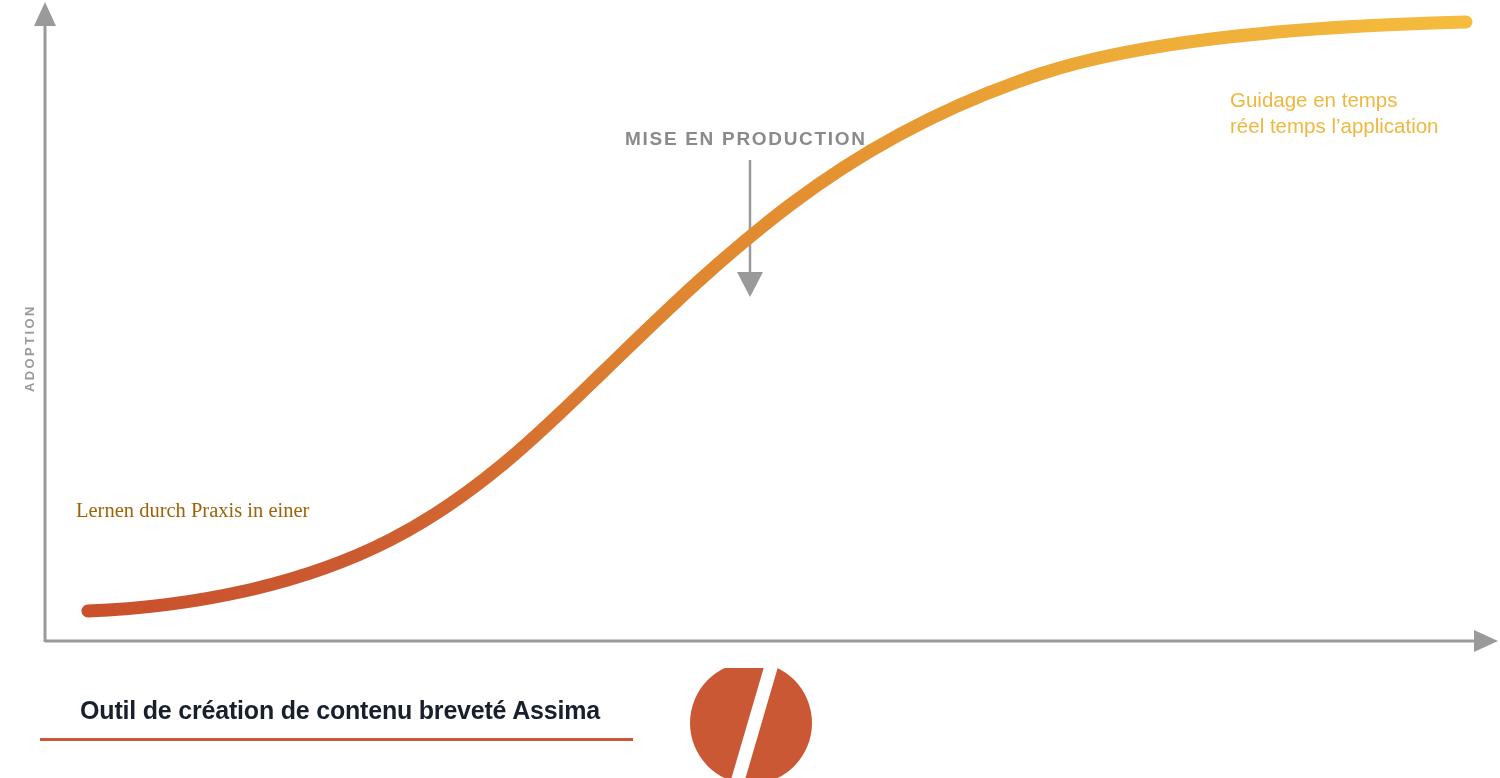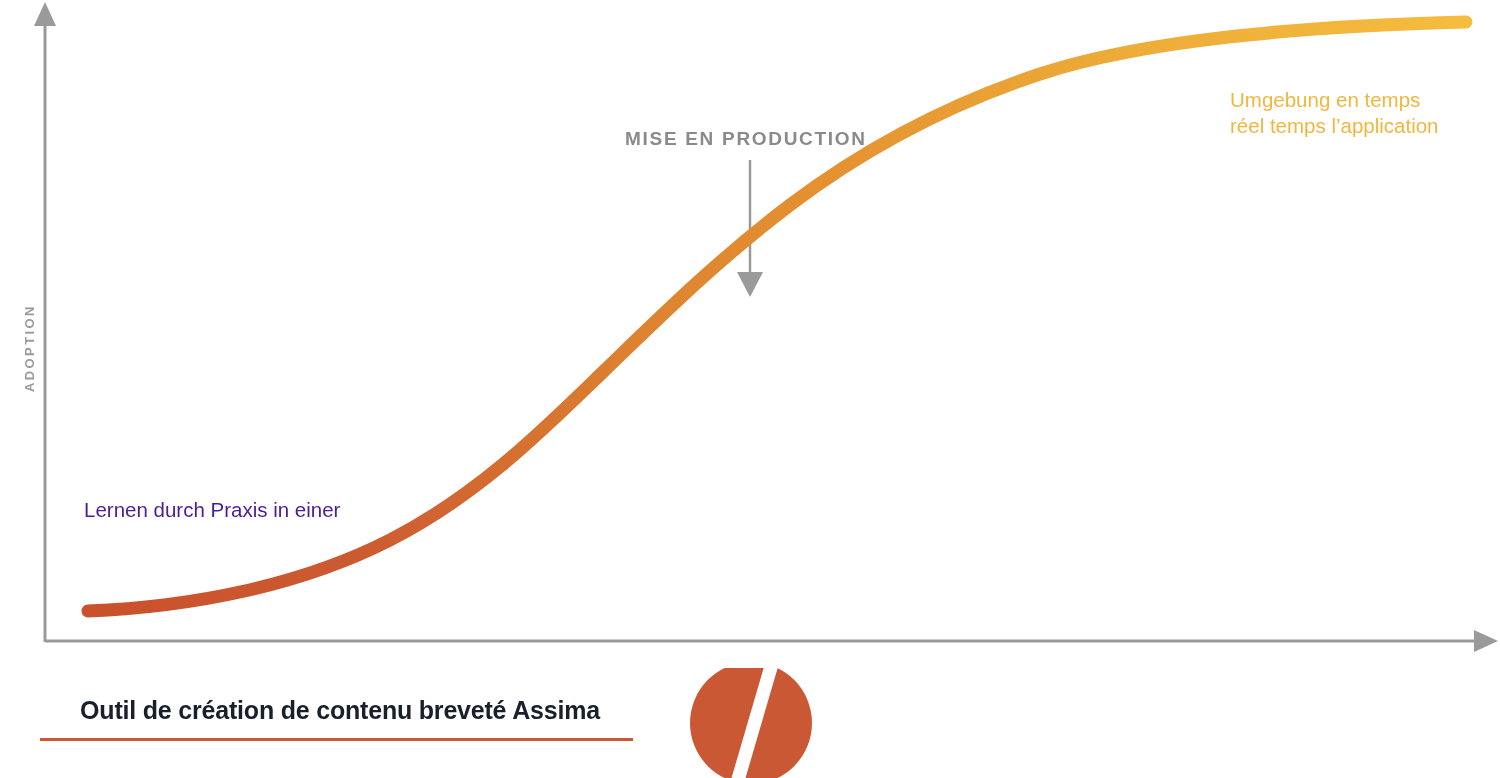--- a/index.html
+++ b/index.html
@@ -56,23 +56,24 @@
   }
 
   
   .curve-note {
     position: absolute;
     font-size: 20.5px;
     line-height: 1.28;
     white-space: nowrap;
   }
   #note-start {
-    left: 84px;
+    left: 76px;
     top: 497px;
-    color: #4c1d95;
+    color: #a16207;
+    font-family: Liberation Serif, serif;
   }
   #note-end {
     left: 1230px;
     top: 87px;
     color: #F0B73F;
   }
 
   
   #caption-block {
     position: absolute;
@@ -145,21 +146,21 @@
 
   <div id="y-axis-label" class="axis-label">ADOPTION</div>
 
   <div id="milestone-label">MISE EN PRODUCTION</div>
 
   <div id="note-start" class="curve-note">
     <div>Lernen durch Praxis in einer</div>
   </div>
 
   <div id="note-end" class="curve-note">
-    <div>Umgebung en temps</div>
+    <div>Guidage en temps</div>
     <div>réel temps l’application</div>
   </div>
 
   <div id="caption-block">
     <div id="caption-text">Outil de création de contenu breveté Assima</div>
     <div id="caption-rule"></div>
   </div>
 
 </div>
 

